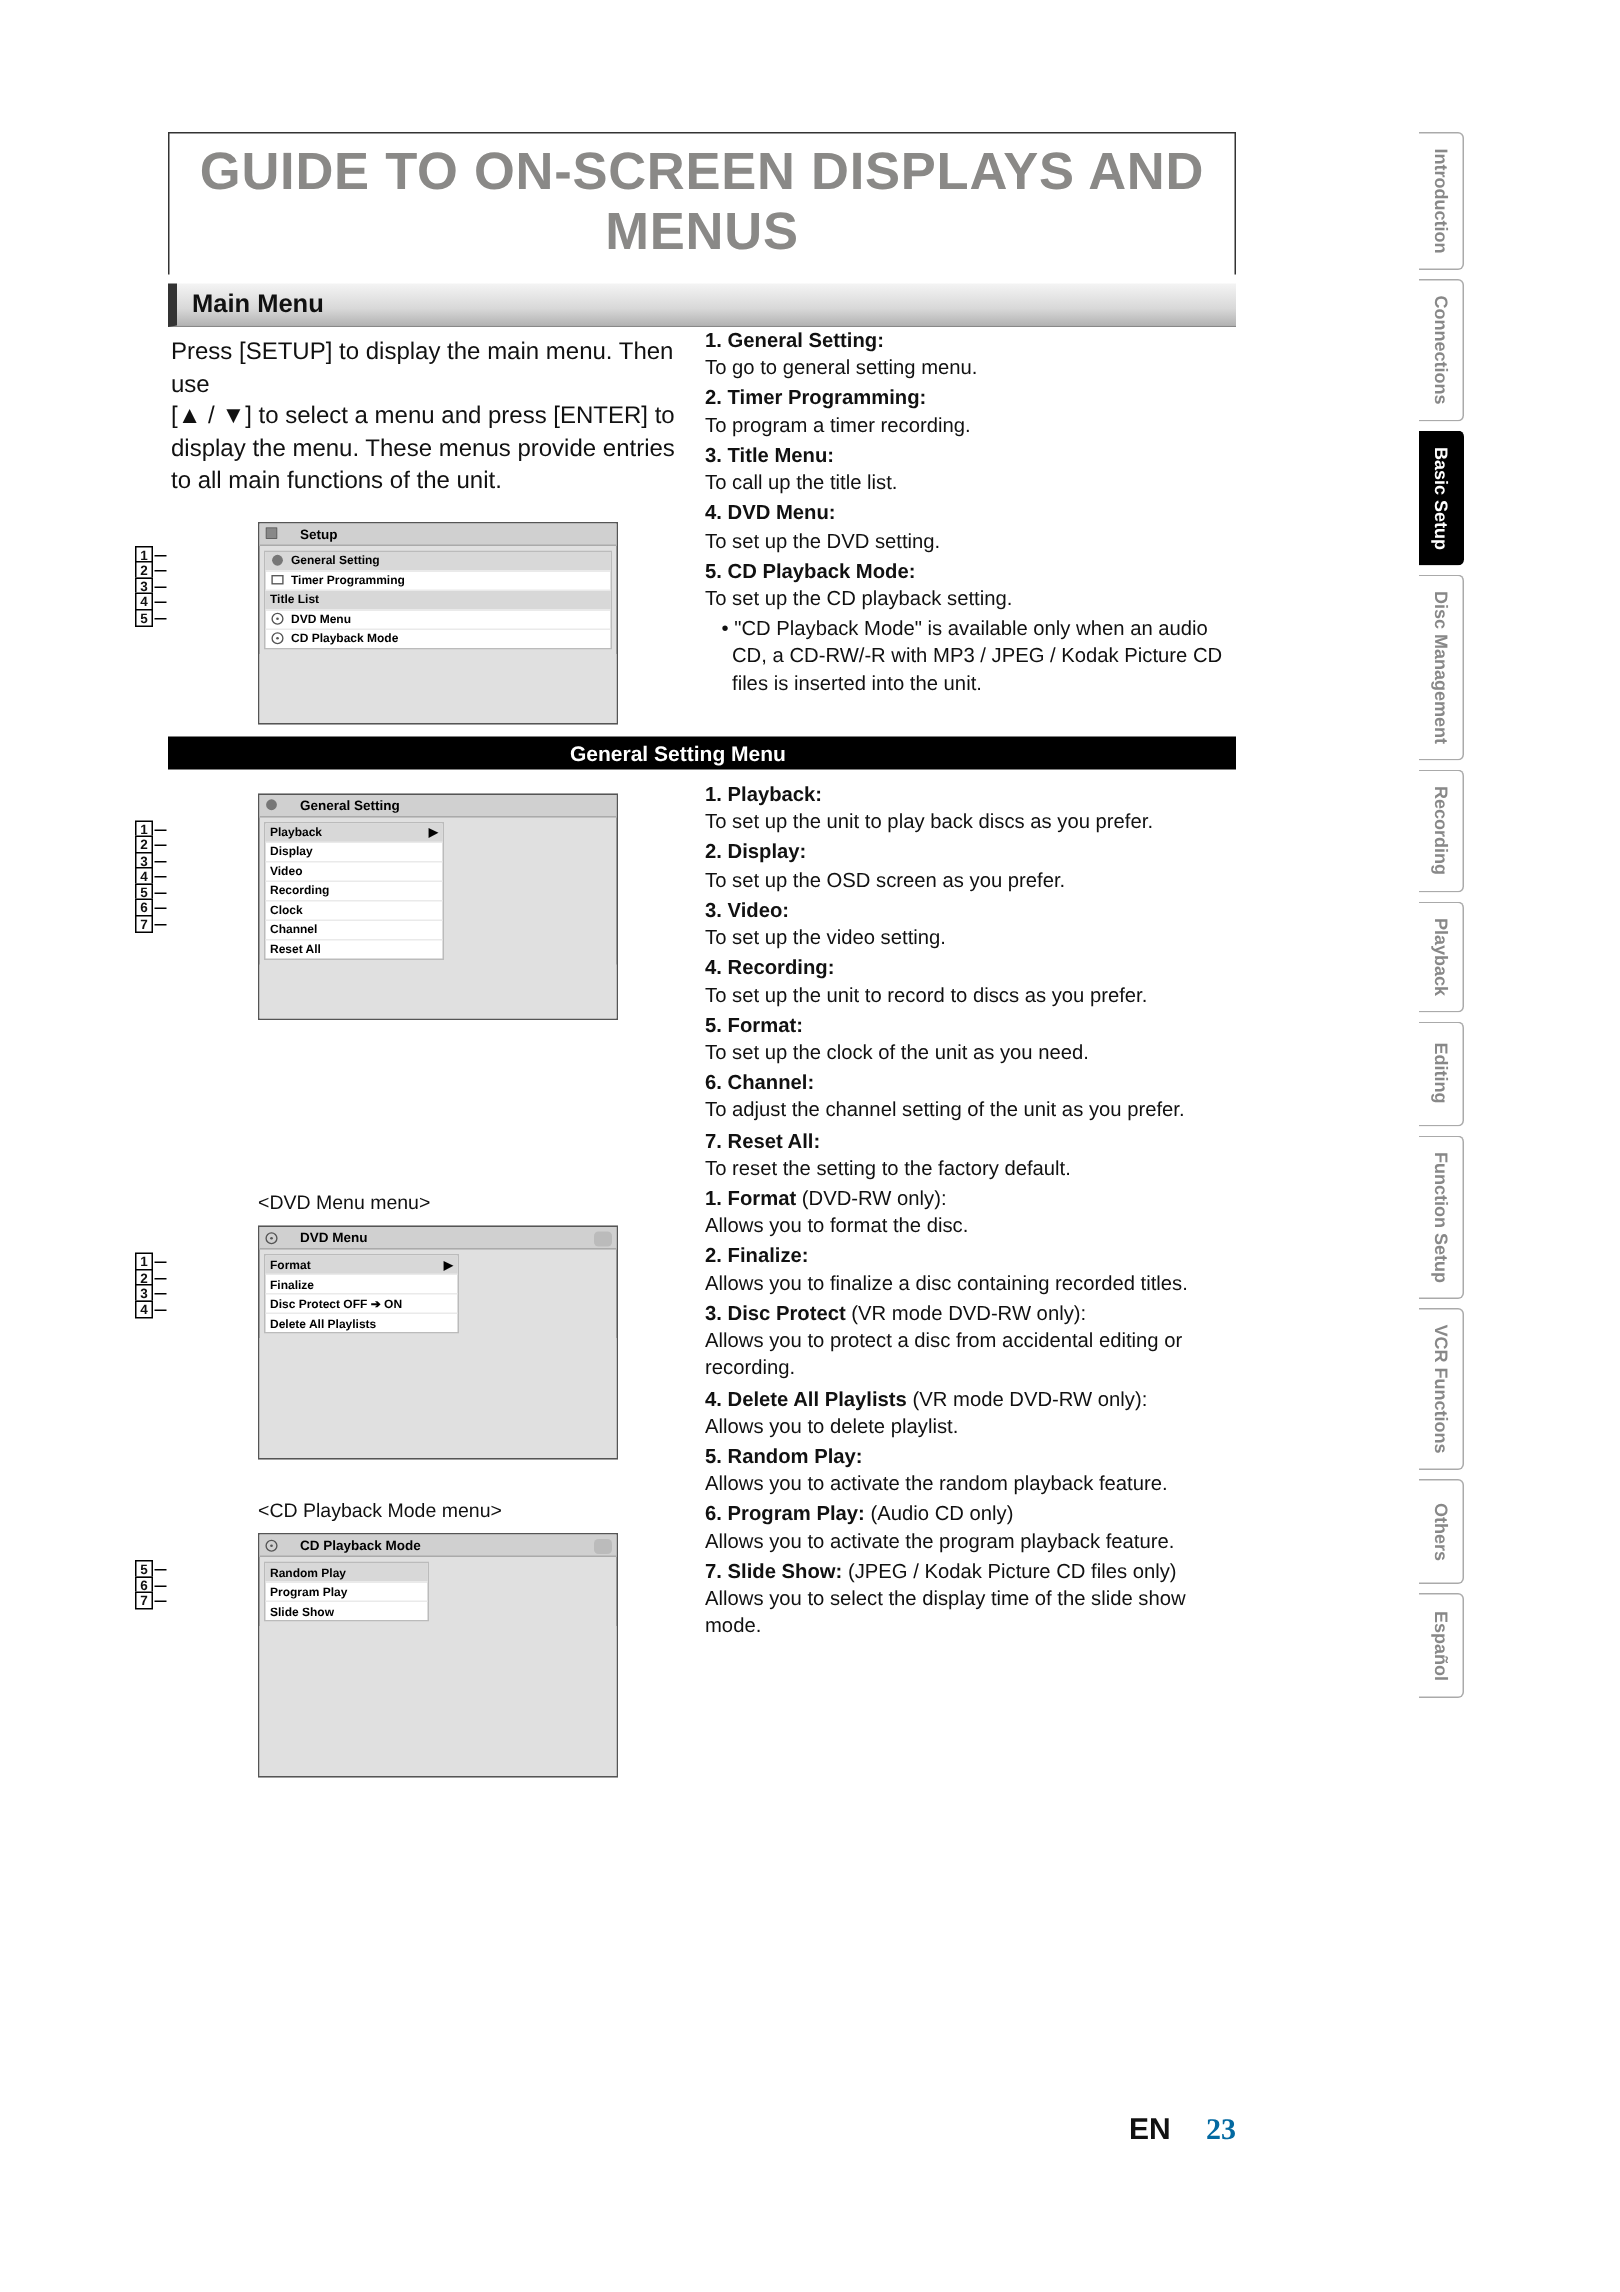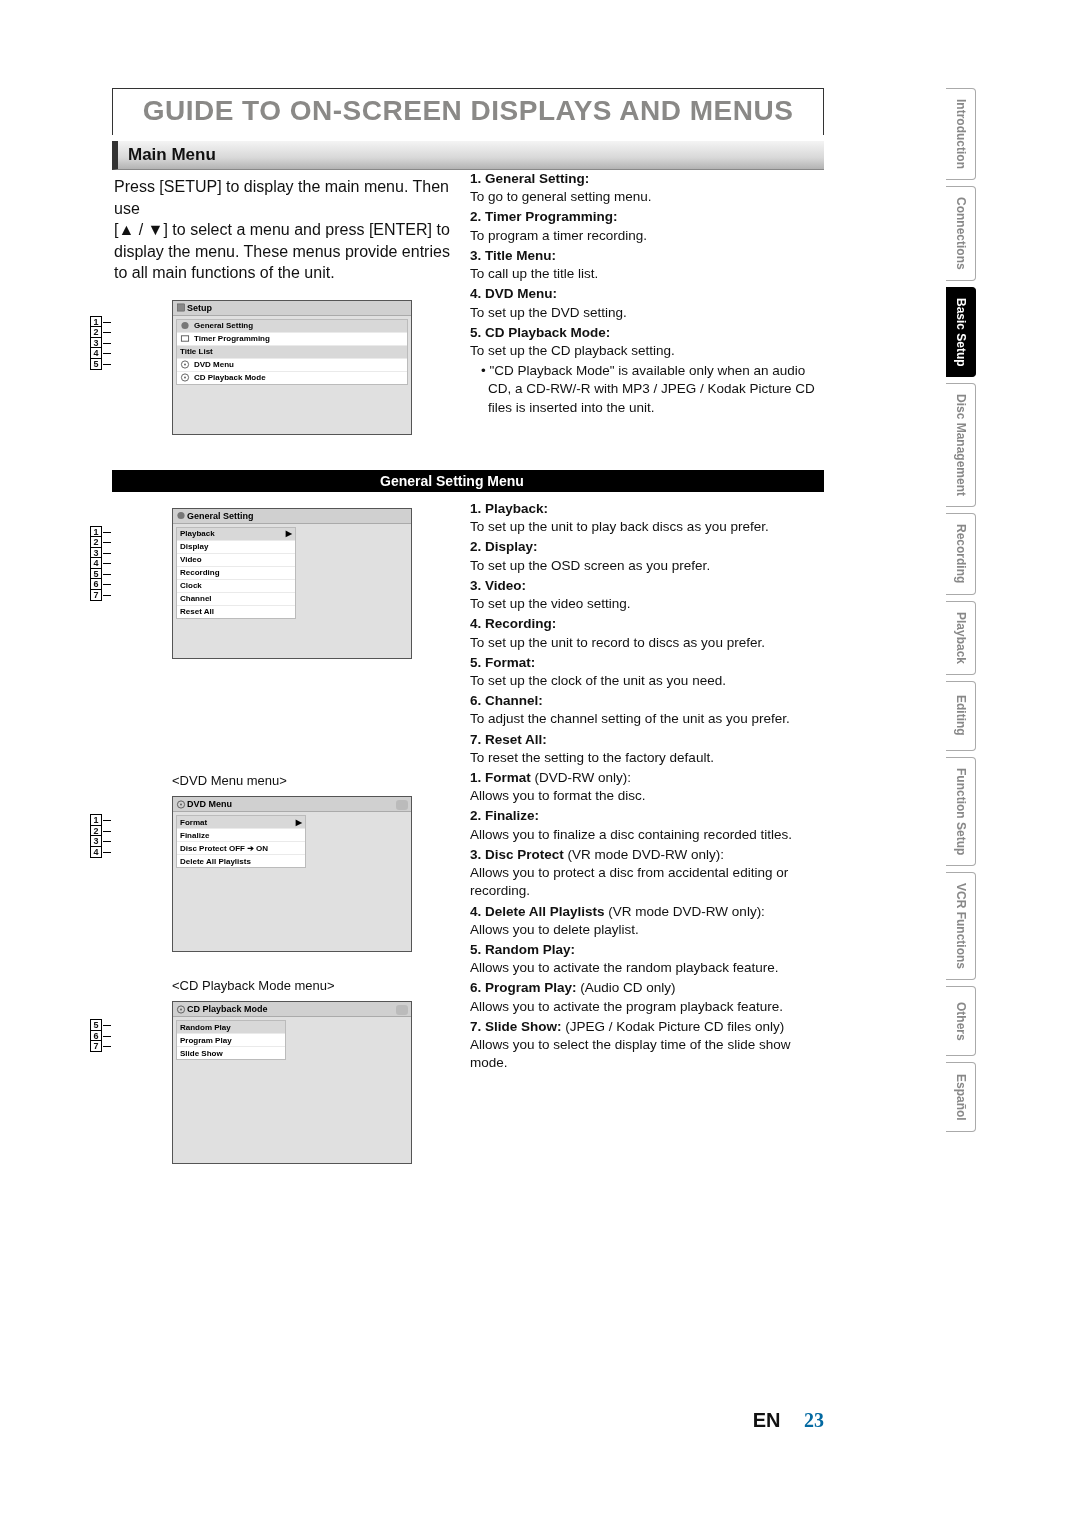--- a/index.html
+++ b/index.html
@@ -12,21 +12,21 @@
     position: relative;
     background: #fff;
   }
   .content {
     position: absolute;
     left: 112px;
     top: 88px;
     width: 712px;
   }
   .page-title {
-    font-size: 28px;
+    font-size: 35px;
     font-weight: 700;
     color: #8a8987;
     letter-spacing: 0.5px;
     text-align: center;
     padding: 6px 0 8px;
     border: 1px solid #333;
     border-bottom: none;
   }
   .section-header {
     background: linear-gradient(#f4f4f4, #d8d8d8 60%, #b3b3b3);
@@ -59,21 +59,21 @@
     position: relative;
     margin-left: 60px;
     margin-top: 8px;
     padding: 0;
   }
   .osd-title-row {
     background: #d0d0d0;
     padding: 2px 3px;
     display: flex;
     align-items: center;
-    gap: 1px;
+    gap: 14px;
     border-bottom: 1px solid #aaa;
   }
   .osd-ico {
     width: 10px; height: 9px;
     display: inline-block;
   }
   .osd-ico svg { width: 100%; height: 100%; display:block; }
   .osd-list {
     background: #fff;
     margin: 3px;
@@ -135,21 +135,21 @@
   .desc-list { }
   .desc-list .item { margin-bottom: 2px; }
   .desc-list b { font-weight: 700; }
   .bullet-indent { padding-left: 12px; text-indent: -7px; }
   .black-bar {
     background: #000;
     color: #fff;
     font-weight: 700;
     font-size: 14px;
     padding: 3px 0 3px 268px;
-    margin-top: 35px;
+    margin-top: 8px;
     margin-bottom: 8px;
     width: 712px;
   }
   .sub-caption {
     text-align: left;
     font-size: 13px;
     margin: 4px 0 0 60px;
     width: 240px;
   }
   .side-tabs {

